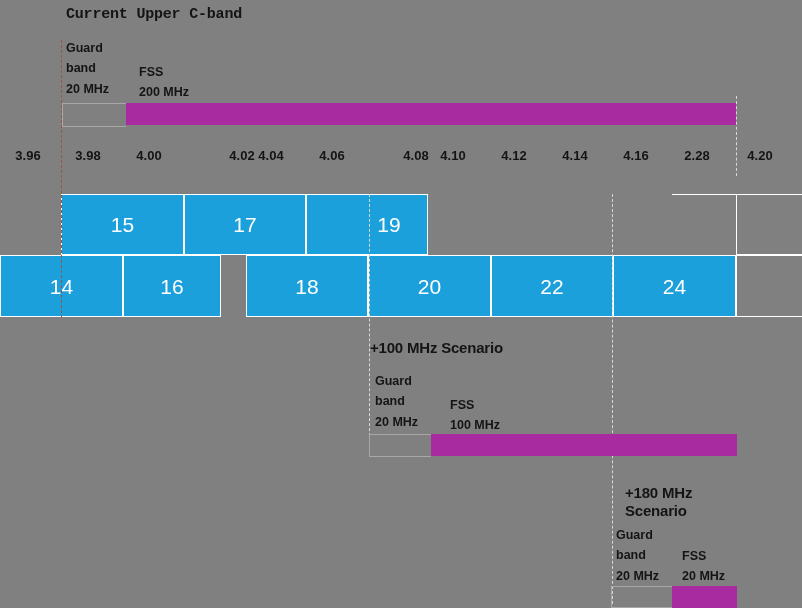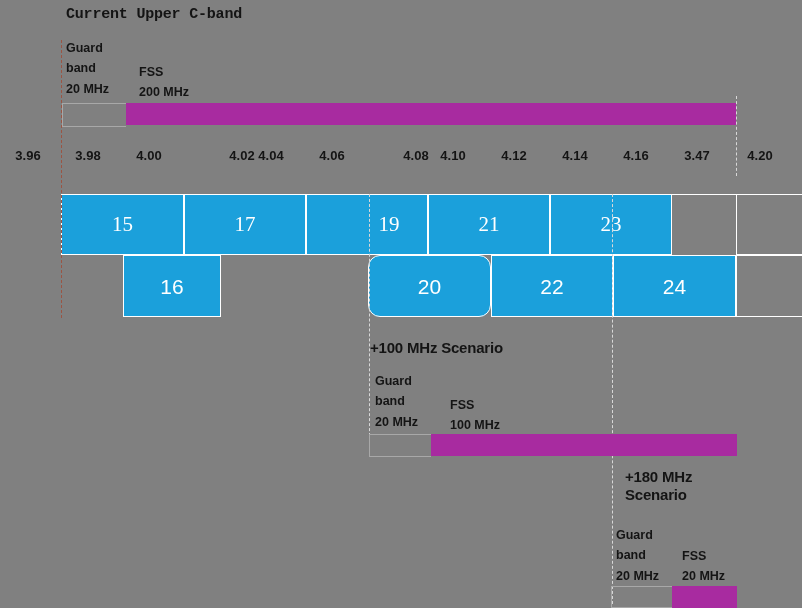--- a/index.html
+++ b/index.html
@@ -94,35 +94,35 @@
     <div class="axis-label" style="left:88px;top:0;">3.98</div>
     <div class="axis-label" style="left:149px;top:0;">4.00</div>
     <div class="axis-label" style="left:210px;top:0;margin-left:32px;">4.02</div>
     <div class="axis-label" style="left:271px;top:0;">4.04</div>
     <div class="axis-label" style="left:332px;top:0;">4.06</div>
     <div class="axis-label" style="left:416px;top:0;">4.08</div>
     <div class="axis-label" style="left:453px;top:0;">4.10</div>
     <div class="axis-label" style="left:514px;top:0;">4.12</div>
     <div class="axis-label" style="left:575px;top:0;">4.14</div>
     <div class="axis-label" style="left:636px;top:0;">4.16</div>
-    <div class="axis-label" style="left:697px;top:0;">3.47</div>
+    <div class="axis-label" style="left:697px;top:0;">2.28</div>
     <div class="axis-label" style="left:760px;top:0;">4.20</div>
   </div>
 
-  <div class="chan-row" style="left:0;top:194px;width:801px;font-family:Liberation Serif, serif;">
+  <div class="chan-row" style="left:0;top:194px;width:801px;">
     <div class="chan" style="left:61px;width:123px;height:61px;">15</div>
     <div class="chan" style="left:184px;width:122px;height:61px;">17</div>
     <div class="chan" style="left:306px;width:122px;height:61px;padding-left:44px;">19</div>
-    <div class="chan" style="left:428px;width:122px;height:61px;">21</div>
-    <div class="chan" style="left:550px;width:122px;height:61px;">23</div>
   </div>
 
   <div class="chan-row" style="left:0;top:255px;width:802px;">
+    <div class="chan" style="left:0;width:123px;height:62px;">14</div>
     <div class="chan" style="left:123px;width:98px;height:62px;">16</div>
-    <div class="chan" style="left:368px;width:123px;height:62px;border-radius:12px;">20</div>
+    <div class="chan" style="left:246px;width:122px;height:62px;">18</div>
+    <div class="chan" style="left:368px;width:123px;height:62px;">20</div>
     <div class="chan" style="left:491px;width:122px;height:62px;">22</div>
     <div class="chan" style="left:613px;width:123px;height:62px;">24</div>
   </div>
 
   <div class="abs" style="left:736px;top:194px;width:66px;height:61px;border:1.5px solid #ffffff;border-right:none;box-sizing:border-box;background:#808080;"></div>
   <div class="abs" style="left:736px;top:255px;width:66px;height:62px;border:1.5px solid #ffffff;border-right:none;box-sizing:border-box;background:#808080;"></div>
   <div class="abs" style="left:672px;top:194px;width:64px;height:61px;background:#808080;border-top:1.5px solid #ffffff;box-sizing:border-box;"></div>
 
   <div class="vguide dark" style="left:61px;top:40px;height:278px;"></div>
   <div class="vguide" style="left:369px;top:194px;height:262px;"></div>
@@ -138,21 +138,21 @@
   </div>
 
   <div class="abs note" style="left:450px;top:395px;">
     <span>FSS</span><br>
     <span>100 MHz</span>
   </div>
 
   <div class="abs guard-box" style="left:369px;top:434px;width:62px;height:23px;"></div>
   <div class="abs fss-bar" style="left:431px;top:434px;width:306px;height:22px;"></div>
 
-  <div class="abs sec-title two-line" style="left:625px;top:468px;">+180 MHz Scenario</div>
+  <div class="abs sec-title two-line" style="left:625px;top:484px;">+180 MHz Scenario</div>
 
   <div class="abs note wrap" style="left:616px;top:525px;">
     <span>Guard</span><br>
     <span>band</span><br>
     <span style="white-space:nowrap">20 MHz</span>
   </div>
 
   <div class="abs note" style="left:682px;top:546px;">
     <span>FSS</span><br>
     <span>20 MHz</span>

